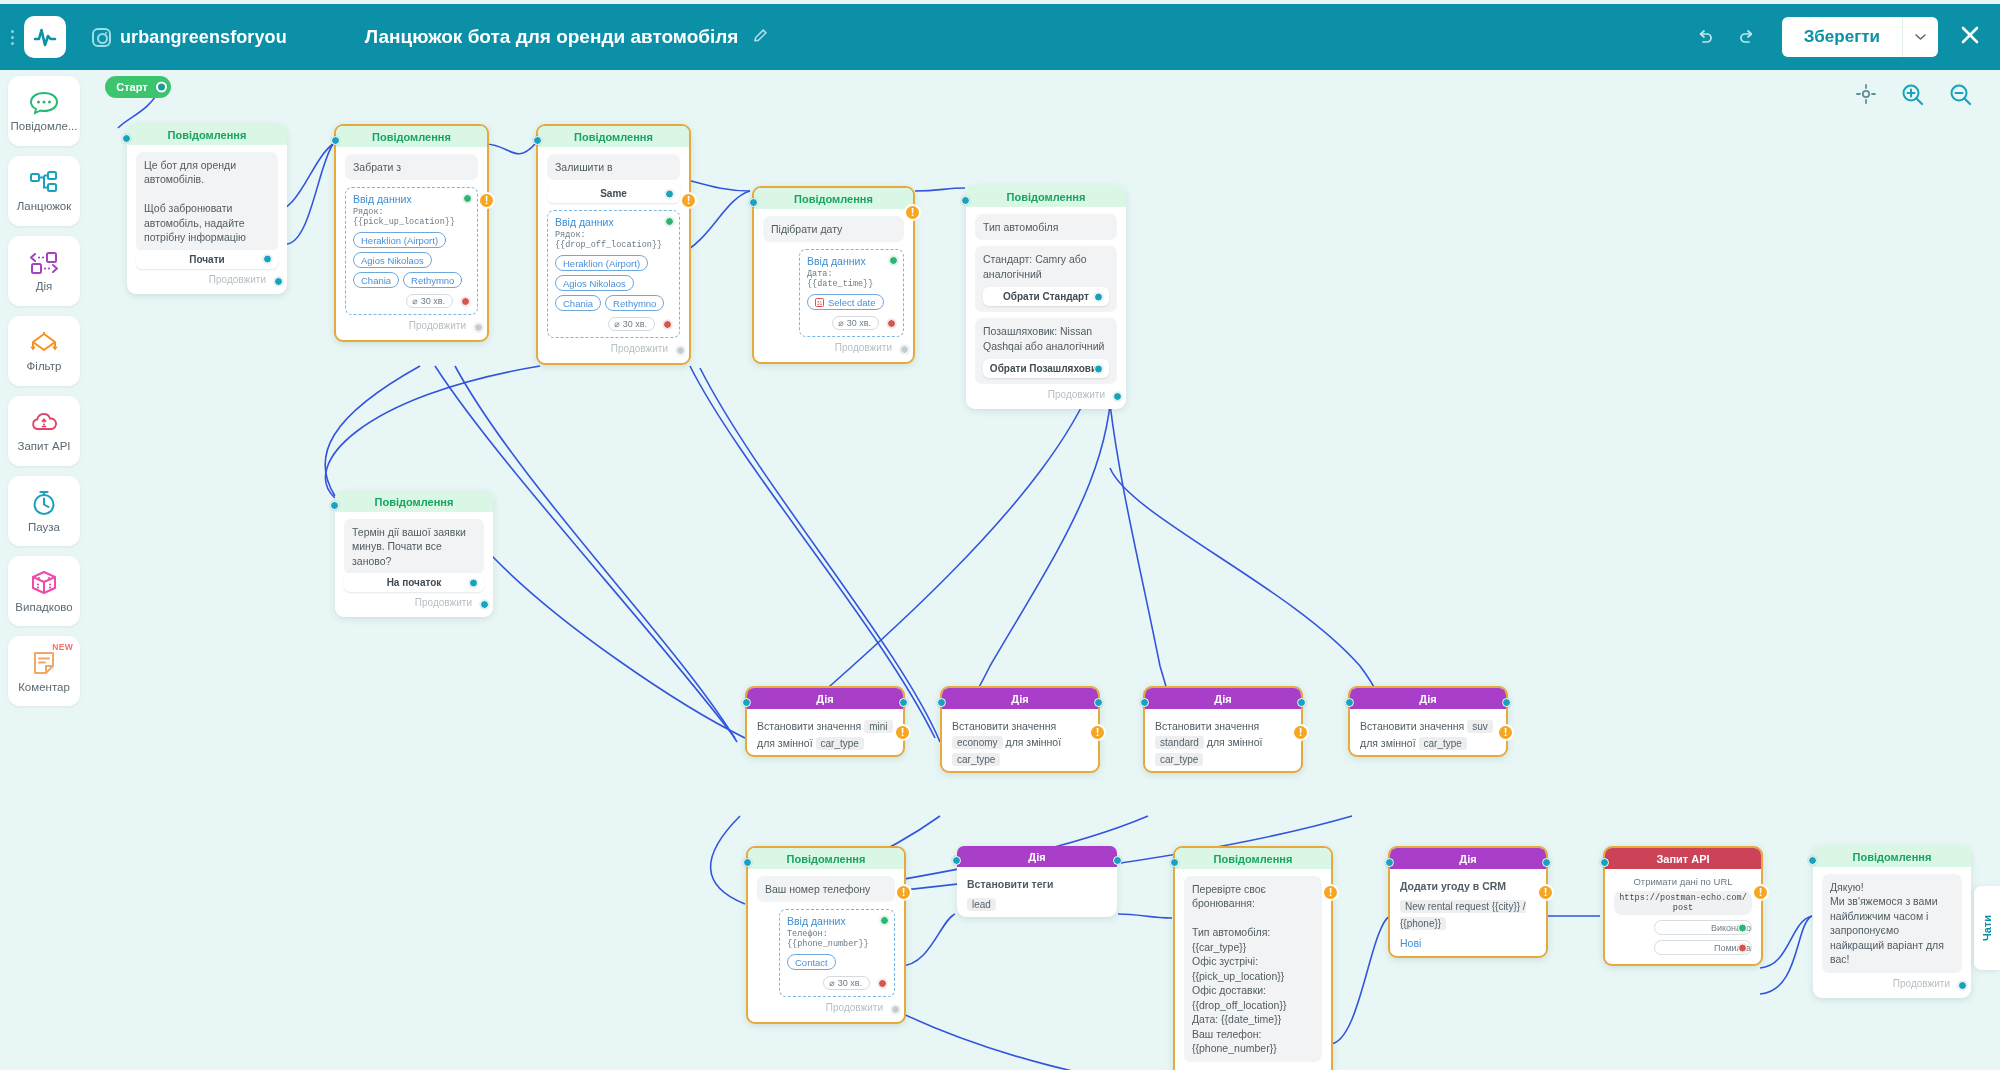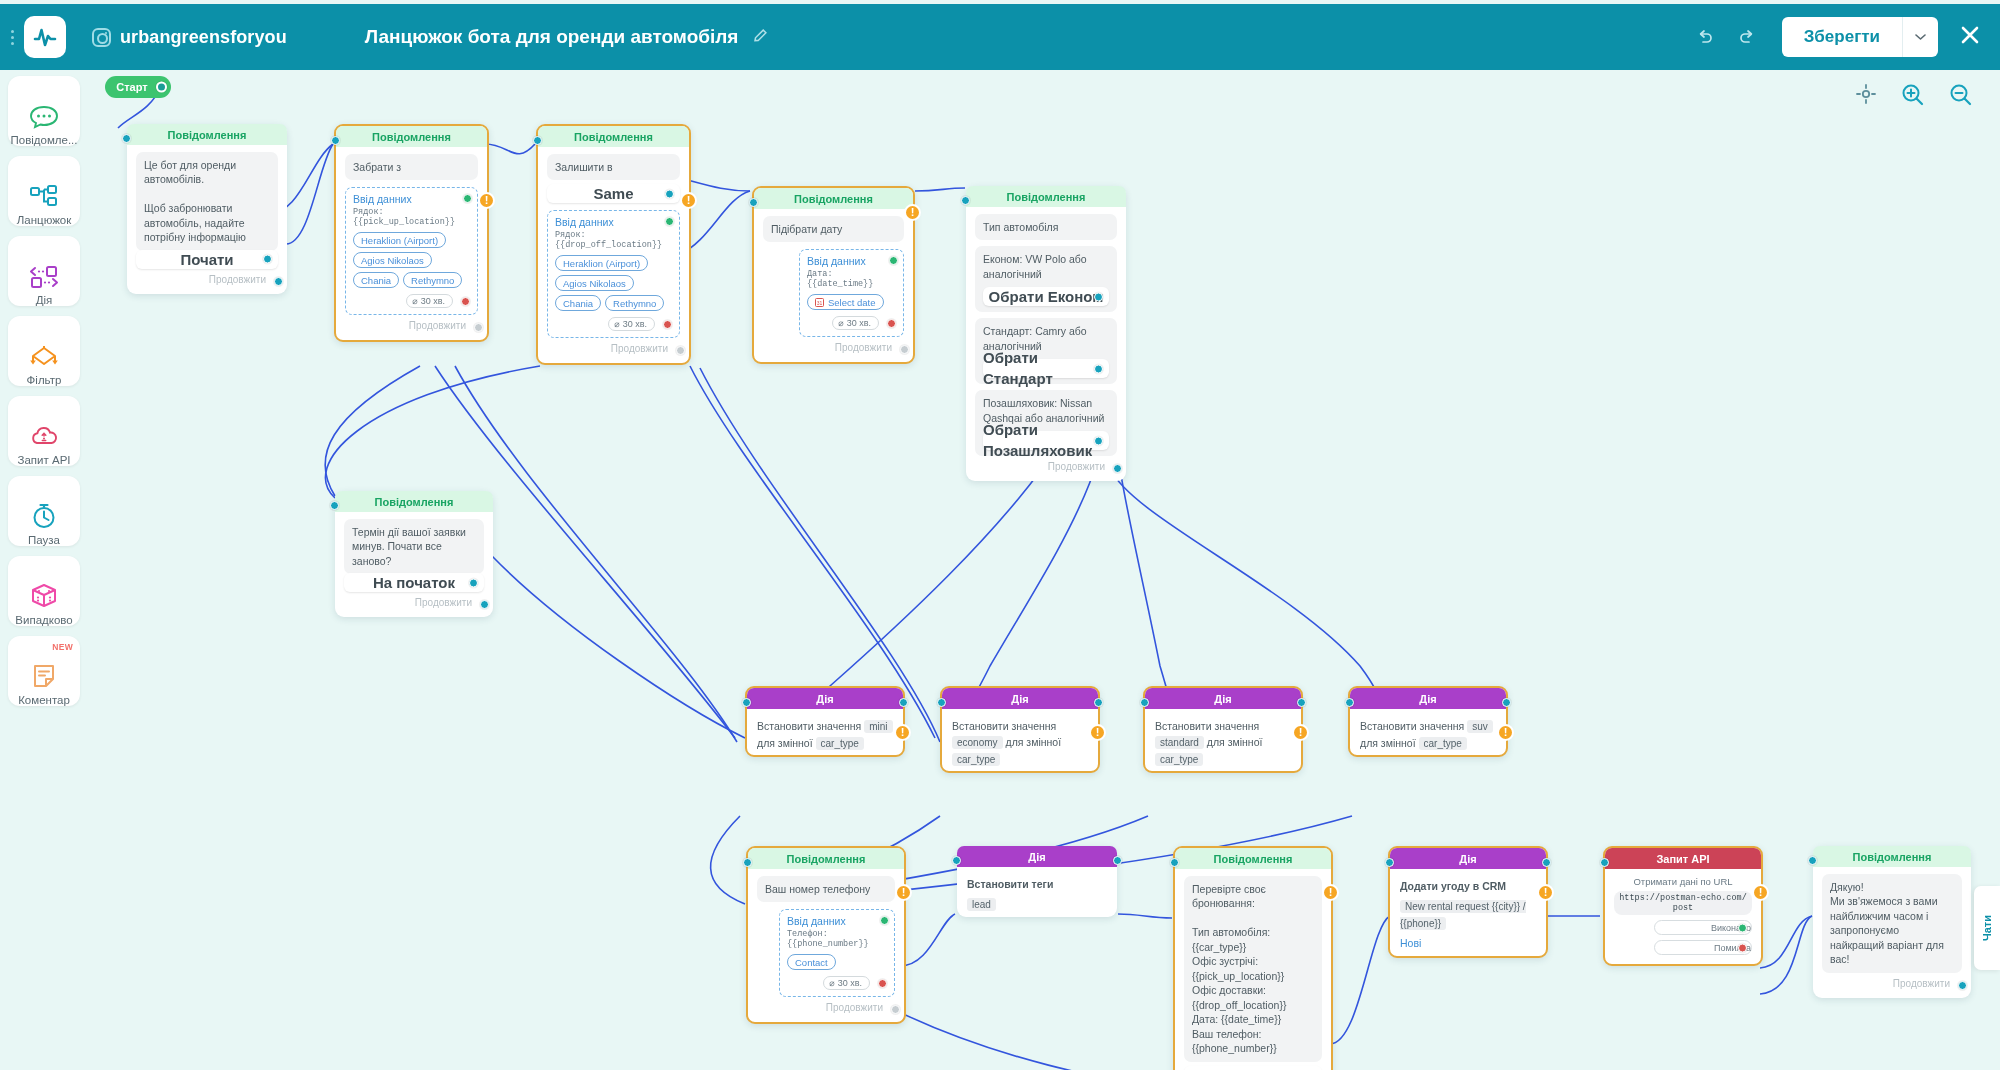--- a/index.html
+++ b/index.html
@@ -73,21 +73,21 @@
   }
   .close-x { margin-left: 20px; cursor:pointer; }
 
   
   .toolbar {
     position:absolute; left: 8px; top: 76px; width: 72px;
     display:flex; flex-direction:column; gap: 10px; z-index: 30;
   }
   .tool {
     width: 72px; height: 70px; background:#fff; border-radius: 12px;
-    display:flex; flex-direction:column; align-items:center; justify-content:flex-end;
+    display:flex; flex-direction:column; align-items:center; justify-content:center;
     gap: 5px; cursor:pointer; box-shadow: 0 1px 3px rgba(0,0,0,.07); position:relative;
   }
   .tool .tlabel { font-size: 11.5px; color:#5a6a72; white-space:nowrap; }
   .badge-new {
     position:absolute; top: 6px; right: 7px; font-size: 8.5px; color:#f2716b;
     font-weight:700; letter-spacing:.3px;
   }
 
   
   .canvas { position:absolute; inset: 66px 0 0 0; overflow:hidden; }
@@ -108,21 +108,21 @@
   .nhead.act { background:#a93fc9; color:#fff; }
   .nhead.api { background:#cc4357; color:#fff; }
   .nbody { padding: 7px 9px 9px; }
   .bubble {
     background:#f2f3f4; border-radius: 7px; padding: 6px 8px;
     font-size: 10.5px; color:#4f5c63; line-height: 1.38;
   }
   .btn-wh {
     background:#fff; border-radius: 6px; height: 19px; margin-top:6px;
     display:flex; align-items:center; justify-content:center;
-    font-size: 15px; color:#404c53; font-weight:600; position:relative;
+    font-size: 10px; color:#404c53; font-weight:600; position:relative;
     box-shadow: 0 1px 2px rgba(0,0,0,.10);
   }
   .dot {
     width: 9px; height: 9px; border-radius:50%; background:#17a2bd;
     border:1.5px solid #fff; box-shadow:0 0 0 1px rgba(0,0,0,.06);
     position:absolute;
   }
   .dot.green { background:#2ab673; }
   .dot.red { background:#d9534f; }
   .dot.grey { background:#c6cdd1; }
@@ -551,27 +551,20 @@
     </div>
   </div>
 
   <div class="node" style="left:966px; top:120px; width:160px;">
     <span class="dot port-in"></span>
     <div class="nhead msg">Повідомлення</div>
     <div class="nbody">
       <div class="bubble">Тип автомобіля</div>
 
 
-      <div class="bubble" style="margin-top:6px;">
-        <span>Економ: VW Polo або аналогічний</span>
-        <div class="btn-wh">
-          <span>Обрати Економ</span>
-          <span class="dot btn-dot"></span>
-        </div>
-      </div>
 
       <div class="bubble" style="margin-top:6px;">
         <span>Стандарт: Camry або аналогічний</span>
         <div class="btn-wh">
           <span>Обрати Стандарт</span>
           <span class="dot btn-dot"></span>
         </div>
       </div>
 
       <div class="bubble" style="margin-top:6px;">

